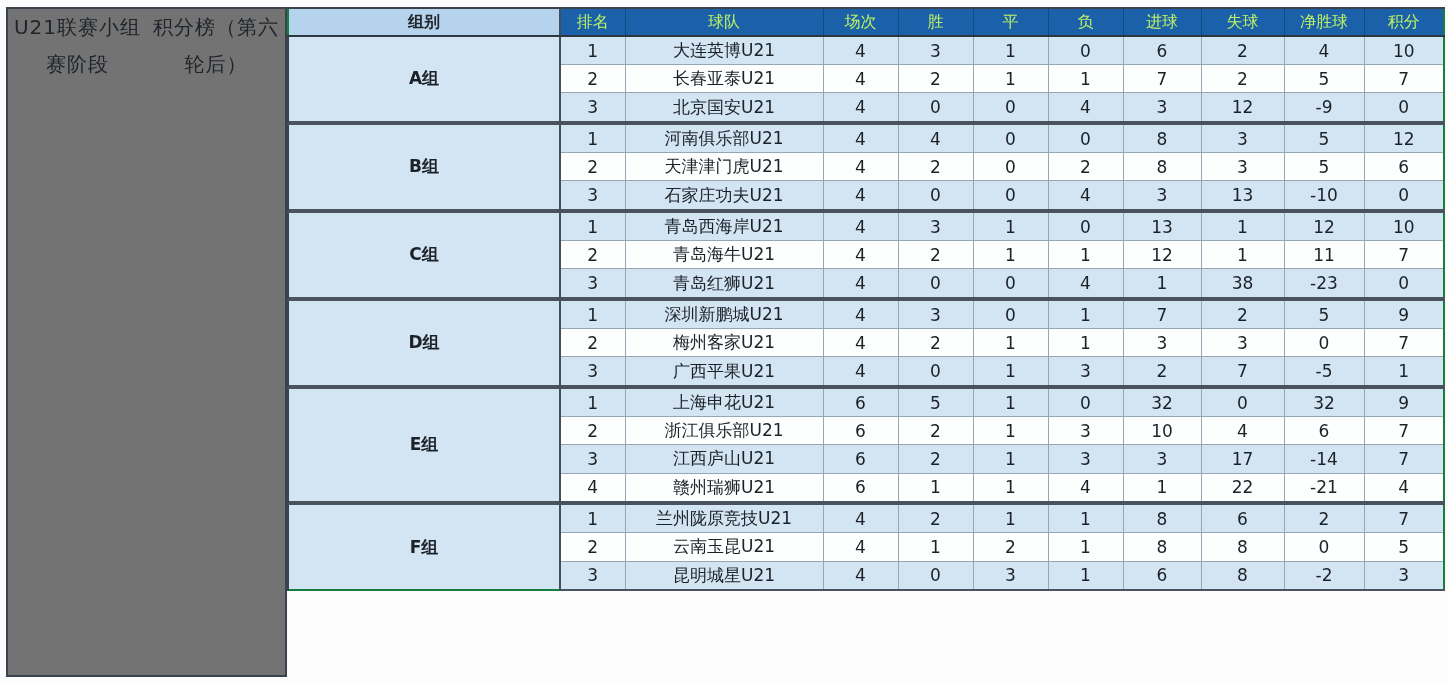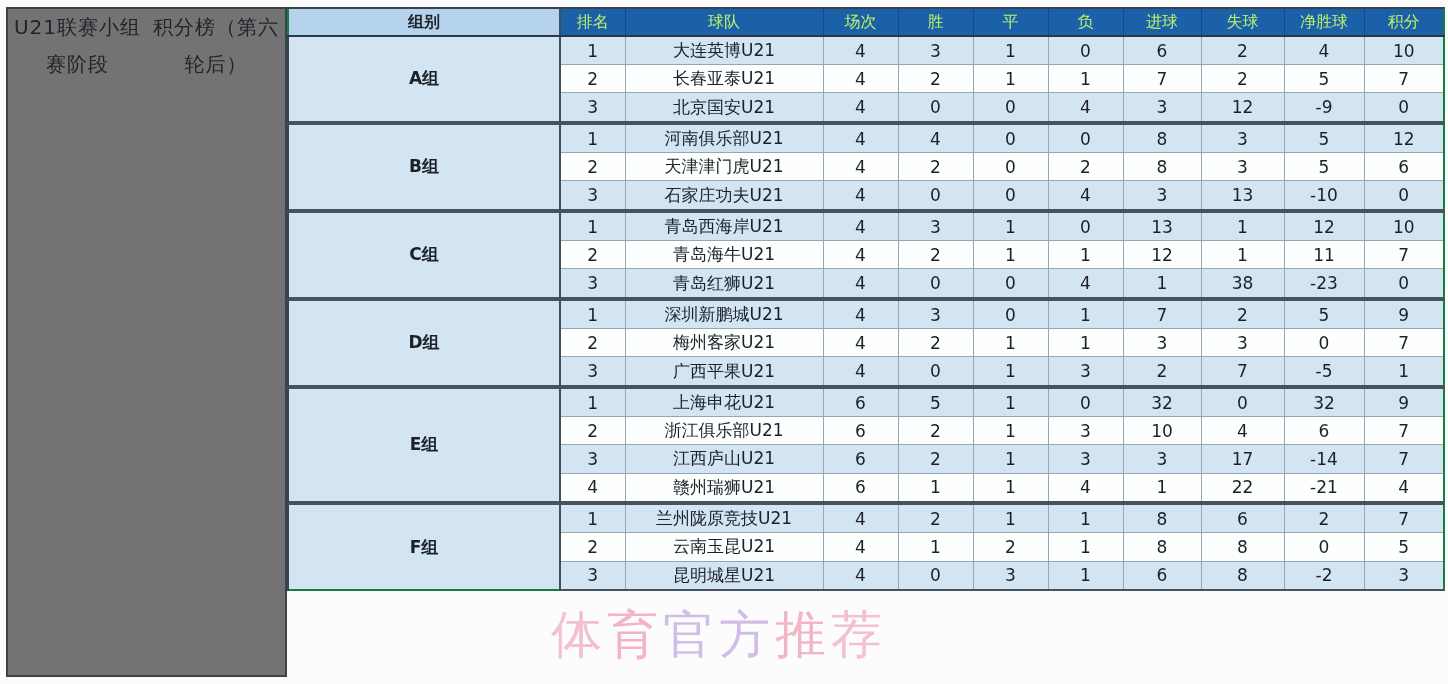--- a/index.html
+++ b/index.html
@@ -424,14 +424,13 @@
           <td>3</td>
           <td>1</td>
           <td>6</td>
           <td>8</td>
           <td>-2</td>
           <td>3</td>
         </tr>
       </tbody>
   </table>
 
-  <div class="watermark" id="watermark"><span style="color: rgb(239, 157, 180);">体</span><span style="color: rgb(238, 139, 166);">育</span><span style="color: rgb(184, 153, 221);">官</span><span style="color: rgb(184, 153, 221);">方</span><span style="color: rgb(238, 139, 166);">推</span><span style="color: rgb(239, 157, 180);">荐</span></div>
 </div>
 
 </body></html>

